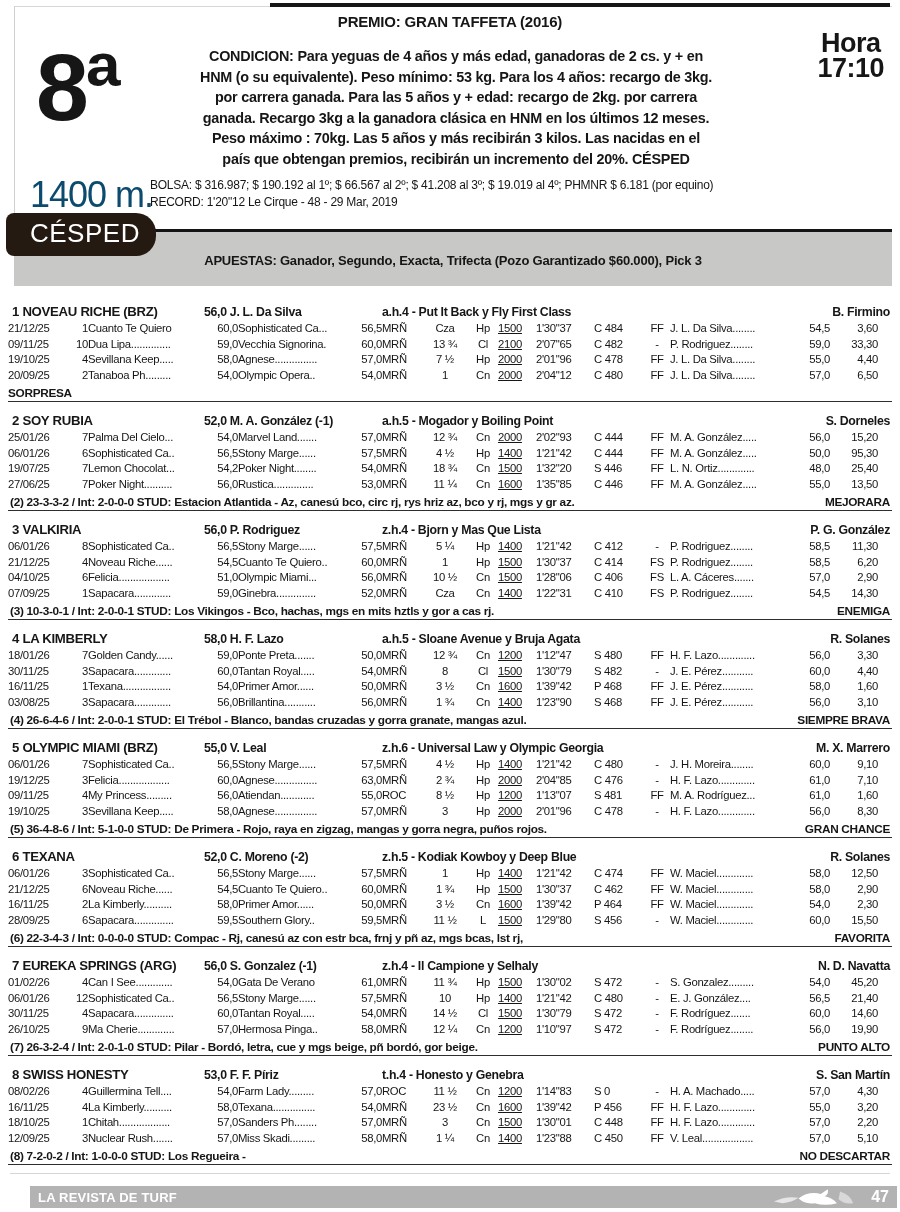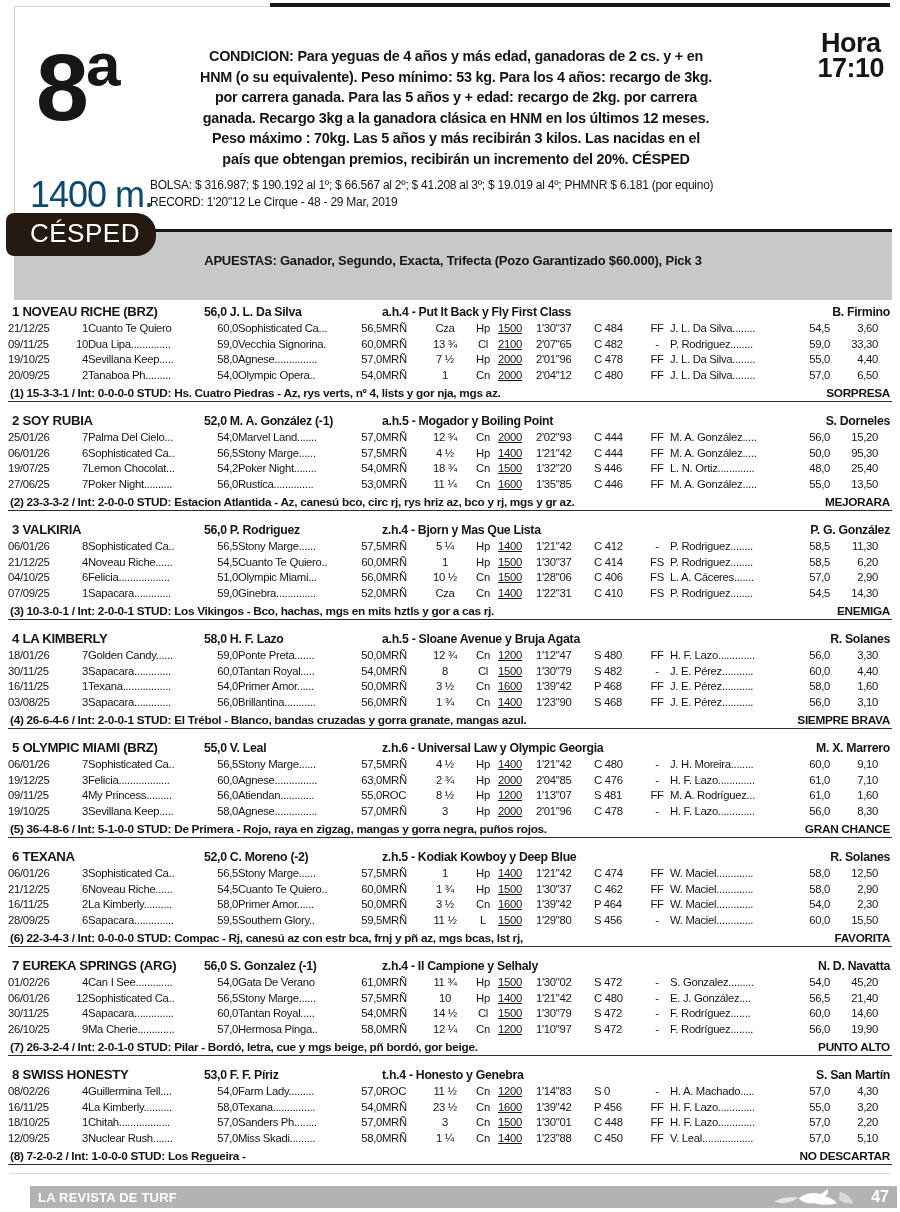--- a/index.html
+++ b/index.html
@@ -21,21 +21,21 @@
   .condition { position:absolute; top:46px; left:140px; width:632px; text-align:center;
                font-size:14.4px; font-weight:bold; line-height:20.5px; letter-spacing:-0.25px; }
   .distance { position:absolute; top:174px; left:30px; font-size:36px; font-weight:400;
               color:#0c4a6e; letter-spacing:-1px; }
   .bolsa-record { position:absolute; top:177px; left:150px; width:738px;
                   font-size:12px; font-weight:normal; line-height:17px; letter-spacing:-0.25px; }
   .surface-badge { position:absolute; top:213px; left:6px; width:150px; height:43px;
                    background:#241a12; color:#fff; border-radius:8px 20px 20px 8px;
                    font-size:26px; letter-spacing:0.5px; line-height:41px; padding-left:24px;
                    z-index:3; }
-  .apuestas-bar { position:absolute; top:229px; left:14px; right:8px; height:71px;
+  .apuestas-bar { position:absolute; top:229px; left:14px; right:8px; height:57px;
                   background:#c8c8c6; border-top:3px solid #141414; z-index:1; }
   .apuestas-text { text-align:center; padding-top:21px; font-size:13px; font-weight:bold;
                    letter-spacing:-0.2px; }
 
   
   .horses { margin:0 8px; }
   .horse-block { padding-top:4px; border-bottom:1.5px solid #2e2e2e; margin-bottom:7px; }
   .h-head { display:grid; grid-template-columns:196px 178px 1fr auto; align-items:baseline;
             height:17px; font-weight:bold; letter-spacing:-0.3px; }
   .h-title { font-size:13.2px; padding-left:4px; }
@@ -65,20 +65,21 @@
   .page-number { color:#fff; font-weight:bold; font-size:16px; }
 </style>
 </head>
 <body>
 
 <div class="page">
 
   <div class="top-section">
     <div class="header-box"></div>
     <div class="top-rule"></div>
+    <div class="premio">PREMIO: GRAN TAFFETA (2016)</div>
     <div class="hora">
       <div>Hora</div>
       <div>17:10</div>
     </div>
     <div class="race-number">8ª</div>
     <div class="condition" id="condition">
         <div>CONDICION: Para yeguas de 4 años y más edad, ganadoras de 2 cs. y + en</div>
         <div>HNM (o su equivalente). Peso mínimo: 53 kg. Para los 4 años: recargo de 3kg.</div>
         <div>por carrera ganada. Para las 5 años y + edad: recargo de 2kg. por carrera</div>
         <div>ganada. Recargo 3kg a la ganadora clásica en HNM en los últimos 12 meses.</div>
@@ -192,21 +193,20 @@
               <td class="c-time">2'04"12</td>
               <td class="c-cond">C 480</td>
               <td class="c-ff">FF</td>
               <td class="c-jockey">J. L. Da Silva........</td>
               <td class="c-wt3">57,0</td>
               <td class="c-odds">6,50</td>
             </tr>
           </tbody>
     </table>
     <div class="h-foot">
-      <span class="h-summary">(1) 15-3-3-1 / Int: 0-0-0-0 STUD: Hs. Cuatro Piedras - Az, rys verts, nº 4, lists y gor nja, mgs az.</span>
       <span class="h-comment">SORPRESA</span>
     </div>
   </section>
 
   <section class="horse-block">
     <div class="h-head">
       <span class="h-title">2 SOY RUBIA</span>
       <span class="h-wj">52,0 M. A. González (-1)</span>
       <span class="h-ped">a.h.5 - Mogador y Boiling Point</span>
       <span class="h-trainer">S. Dorneles</span>

